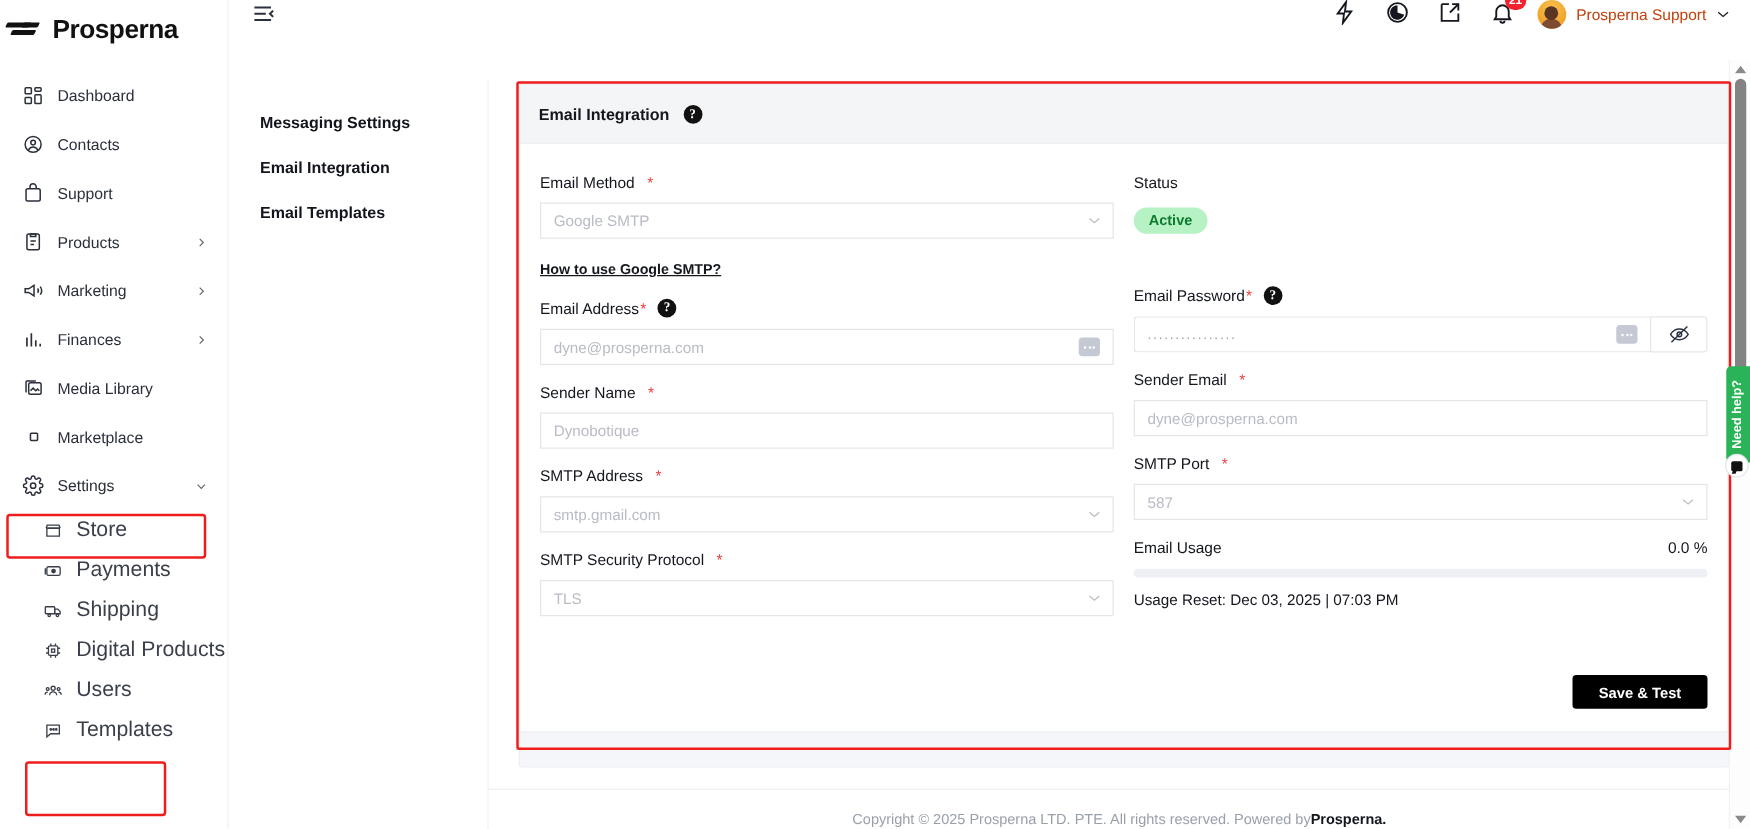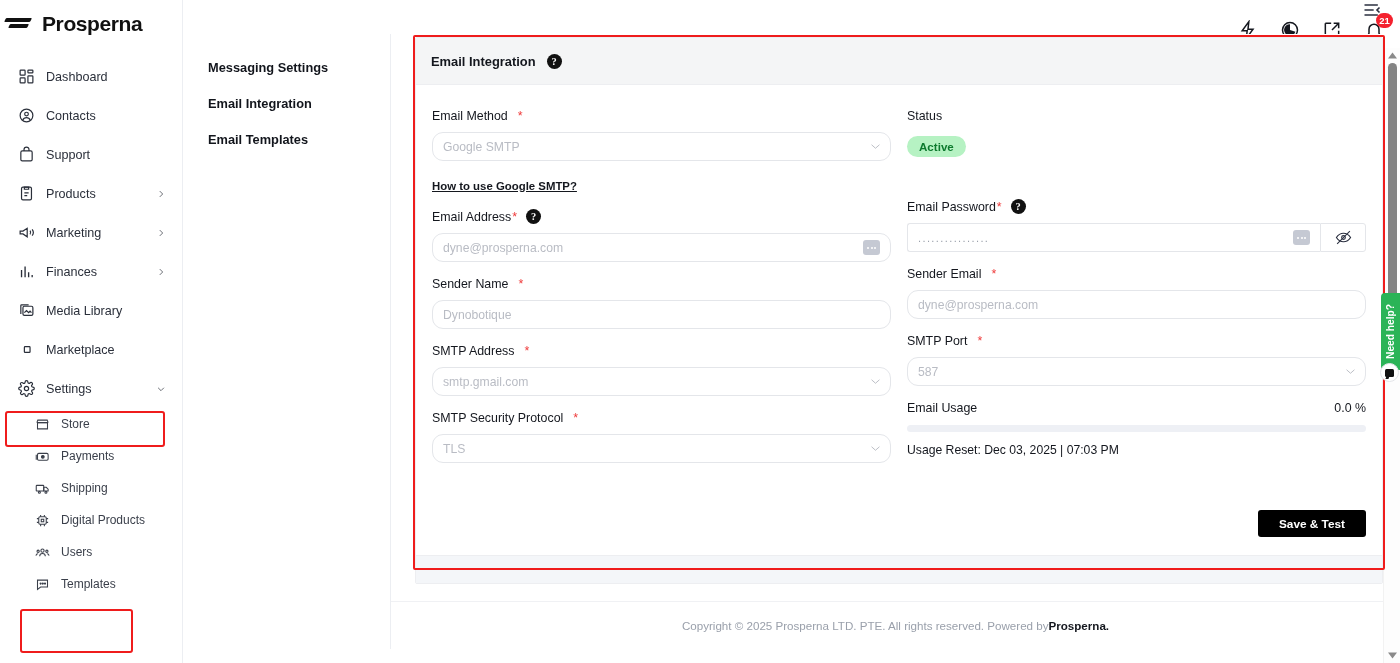--- a/index.html
+++ b/index.html
@@ -30,32 +30,32 @@
 
   .nav { padding-top: 9px; }
   .nav-item {
     display: flex; align-items: center; gap: 11px;
     height: 39px; padding: 0 16px 0 18px; cursor: pointer;
     color: #2a2f3a; font-size: 12.6px; position: relative;
   }
   .nav-item .ico { width: 17px; height: 17px; flex: 0 0 17px; display: block; }
   .nav-item .lbl { flex: 1 1 auto; white-space: nowrap; }
   .nav-item .chev { width: 10px; height: 10px; opacity: .75; }
-  .nav-item.sub { padding-left: 35px; font-size: 12px; color: #3a3f4a; height: 32px; }
+  .nav-item.sub { padding-left: 35px; font-size: 17px; color: #3a3f4a; height: 32px; }
   .nav-item.sub .ico { width: 15px; height: 15px; flex: 0 0 15px; }
   .nav-item.active .lbl { font-weight: 400; }
 
   .hl-box { position: absolute; border: 2px solid #ef1c1c; border-radius: 3px; pointer-events: none; }
   #hl-settings  { left: 5px;  top: 411px; width: 160px; height: 36px; }
   #hl-messaging { left: 20px; top: 609px; width: 113px; height: 44px; }
 
   
   .main { flex: 1 1 auto; position: relative; background: #fff; }
 
-  .topbar { height: 34px; display: flex; align-items: flex-end; padding: 0 16px 0 18px; background:#fff;flex-direction:column; }
+  .topbar { height: 64px; display: flex; align-items: flex-start; padding: 0 16px 0 18px; background:#fff; }
   .collapse-btn { width: 22px; height: 22px; cursor: pointer; display:flex; align-items:center; }
   .topbar-spacer { flex: 1 1 auto; }
   .topbar-icons { display: flex; align-items: center; gap: 22px; }
   .tb-ico { width: 20px; height: 20px; cursor: pointer; position: relative; display:block; }
   .badge {
     position: absolute; top: -7px; right: -9px; min-width: 17px; height: 15px;
     background: #f4212e; color: #fff; font-size: 9.5px; font-weight: 700;
     border-radius: 9px; display: flex; align-items: center; justify-content: center;
     padding: 0 3px; line-height: 1;
   }
@@ -112,21 +112,21 @@
   .grid { display: grid; grid-template-columns: 1fr 1fr; column-gap: 16px; }
   .col { display: block; }
 
   .field { margin-bottom: 15px; }
   .flabel {
     font-size: 12.4px; color: #14171e; margin-bottom: 9px;
     display: flex; align-items: center; gap: 9px; font-weight: 400;
   }
   .req { color: #ef3b3b; margin-left: 1px; }
   .ctrl {
-    height: 29px; border: 1px solid #e4e6ea; border-radius: 11px;
+    height: 29px; border: 1px solid #e4e6ea; border-radius: 0;
     display: flex; align-items: center; padding: 0 10px;
     font-size: 12.2px; color: #b9bcc4; background: #fff; position: relative; cursor: text;
   }
   .ctrl.select { cursor: pointer; padding-right: 26px; }
   .ctrl .val { flex: 1 1 auto; white-space: nowrap; overflow: hidden; }
   .chev-dn { position: absolute; right: 9px; top: 10px; width: 11px; height: 7px; }
   .dots-badge {
     width: 17px; height: 15px; border-radius: 3px; background: #c5c9d3;
     display: flex; align-items: center; justify-content: center; gap: 1.5px;
     margin-left: 6px; flex: 0 0 17px; cursor: pointer;

